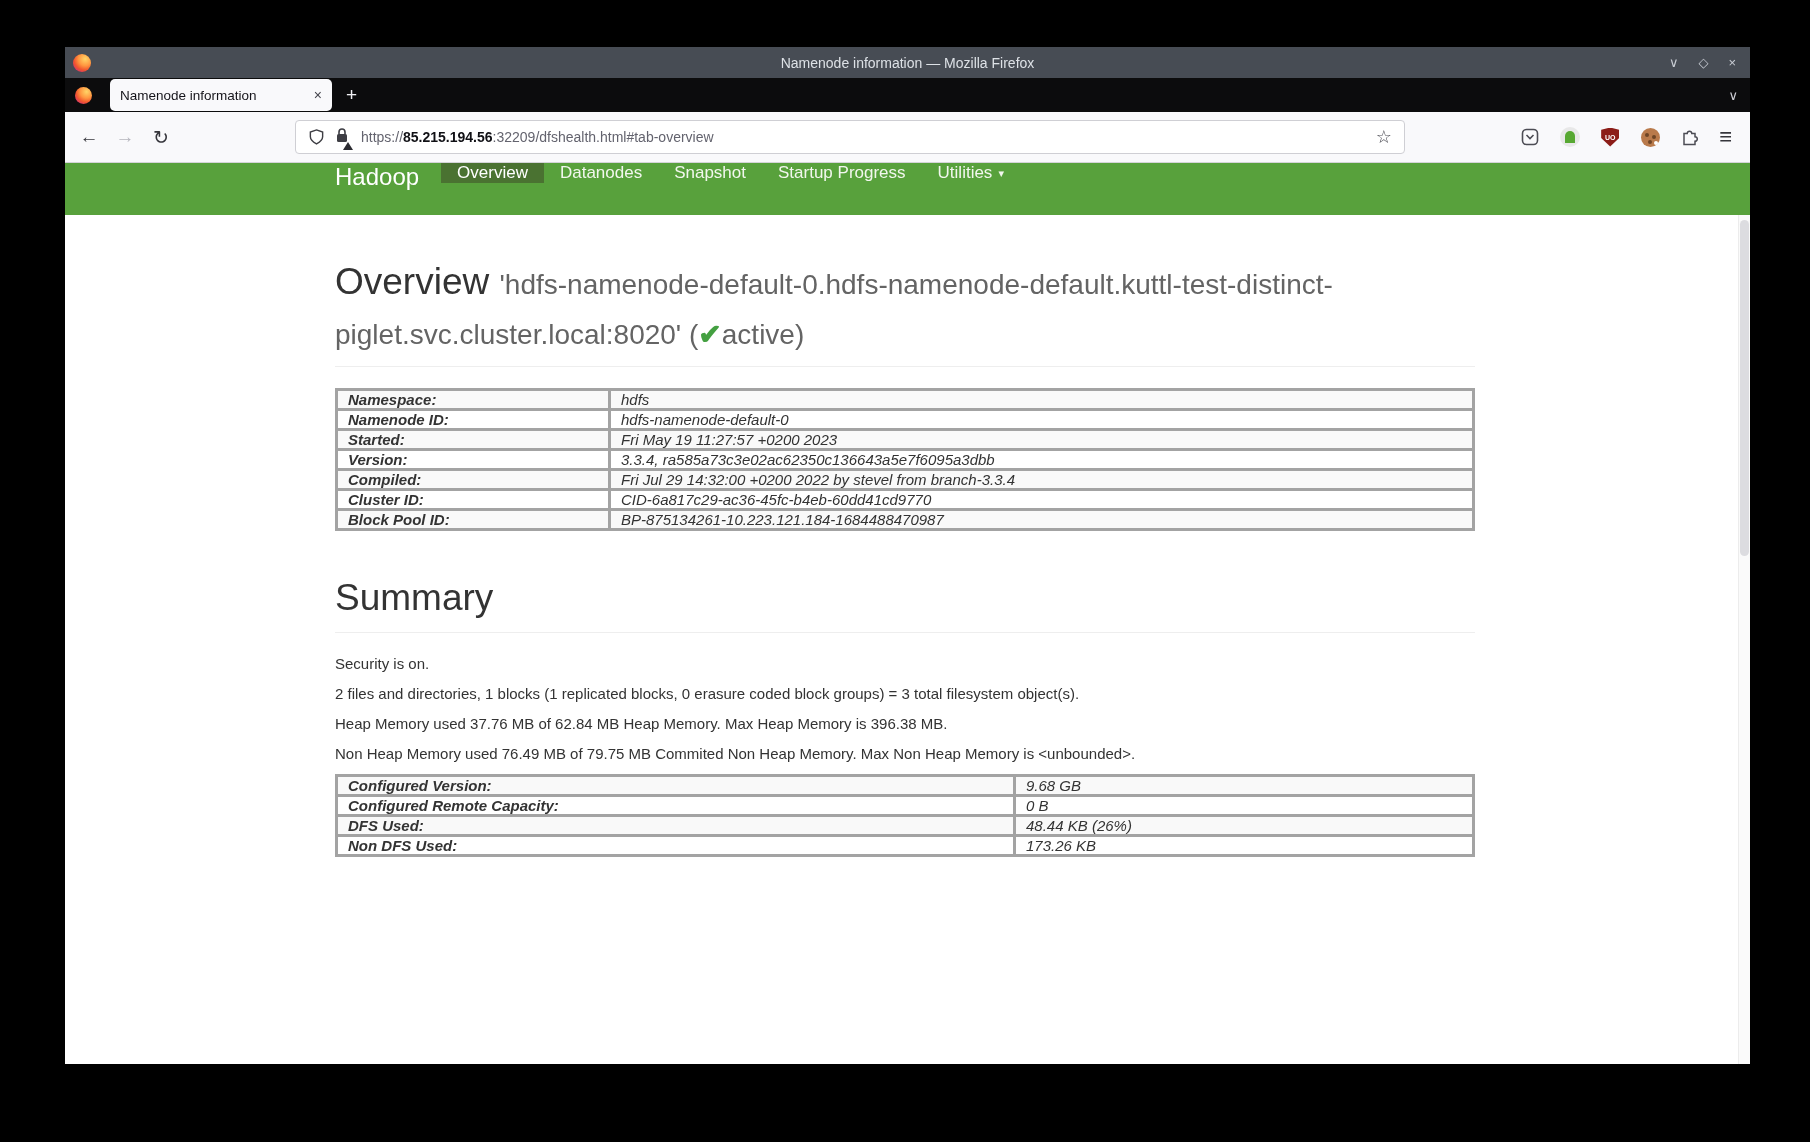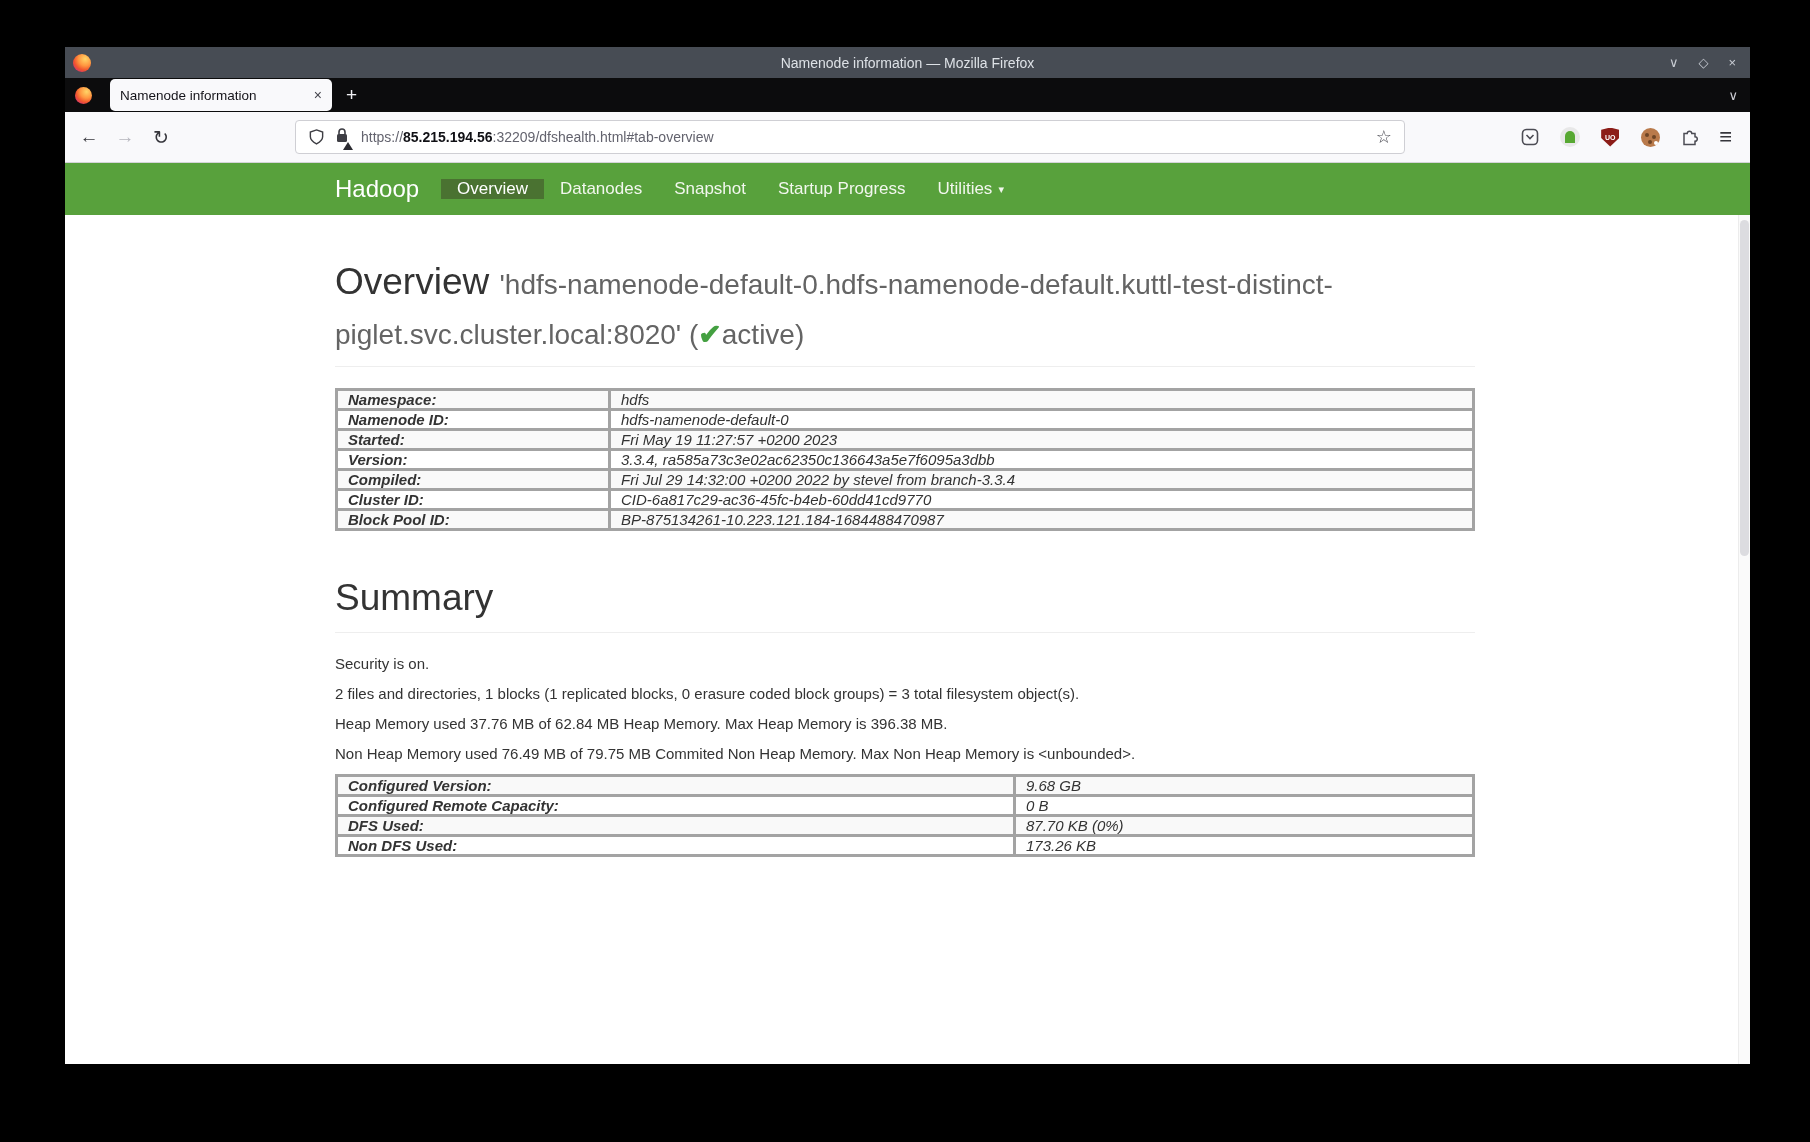--- a/index.html
+++ b/index.html
@@ -90,21 +90,21 @@
     width:19px; height:19px; border-radius:50%; background:#b97a4b; position:relative;
   }
   .cookie::after {
     content:""; position:absolute; left:4px; top:5px; width:4px; height:4px; border-radius:50%;
     background:#6e4526; box-shadow:7px 2px 0 #6e4526, 3px 7px 0 #6e4526, 9px 8px 0 #fff;
   }
   .hamburger { font-size:22px; color:#35353b; }
 
   
   .hnavbar {
-    height:52px; background:#58a13c; display:flex; align-items:center;
+    height:52px; background:#58a13c; display:flex; align-items:flex-start;
   }
   .hbrand {
     margin-left:270px; color:#fff; font-size:24px;
     display:flex; align-items:center; padding-right:22px;
   }
   .hnav-item {
     display:flex; align-items:center; padding:0 16px;
     color:#f2f7ee; font-size:17px; white-space:nowrap;
   }
   .hnav-item.active { background:#4a7231; color:#fff; }
@@ -279,21 +279,21 @@
           <tr>
               <th>Configured Version:</th>
               <td>9.68 GB</td>
             </tr>
           <tr>
               <th>Configured Remote Capacity:</th>
               <td>0 B</td>
             </tr>
           <tr>
               <th>DFS Used:</th>
-              <td>87.70 KB (0%)</td>
+              <td>48.44 KB (26%)</td>
             </tr>
           <tr>
               <th>Non DFS Used:</th>
               <td>173.26 KB</td>
             </tr>
         </tbody>
       </table>
 
     </div>
   </div>

